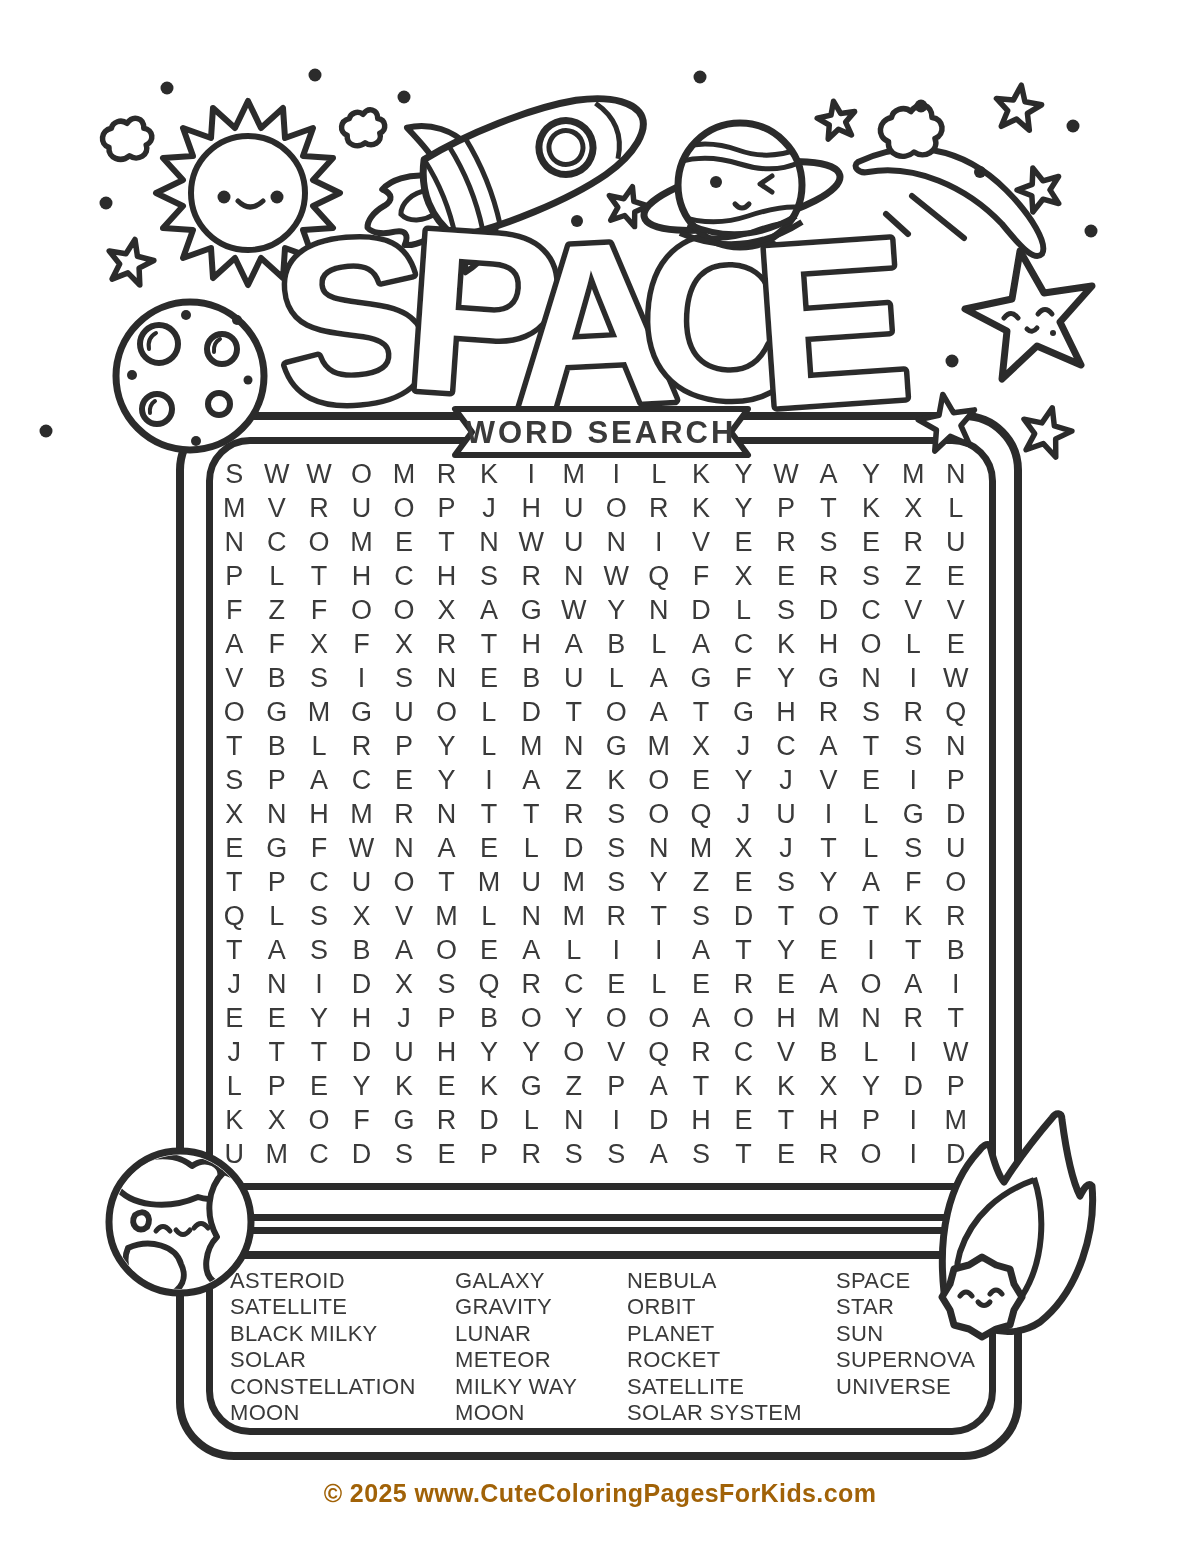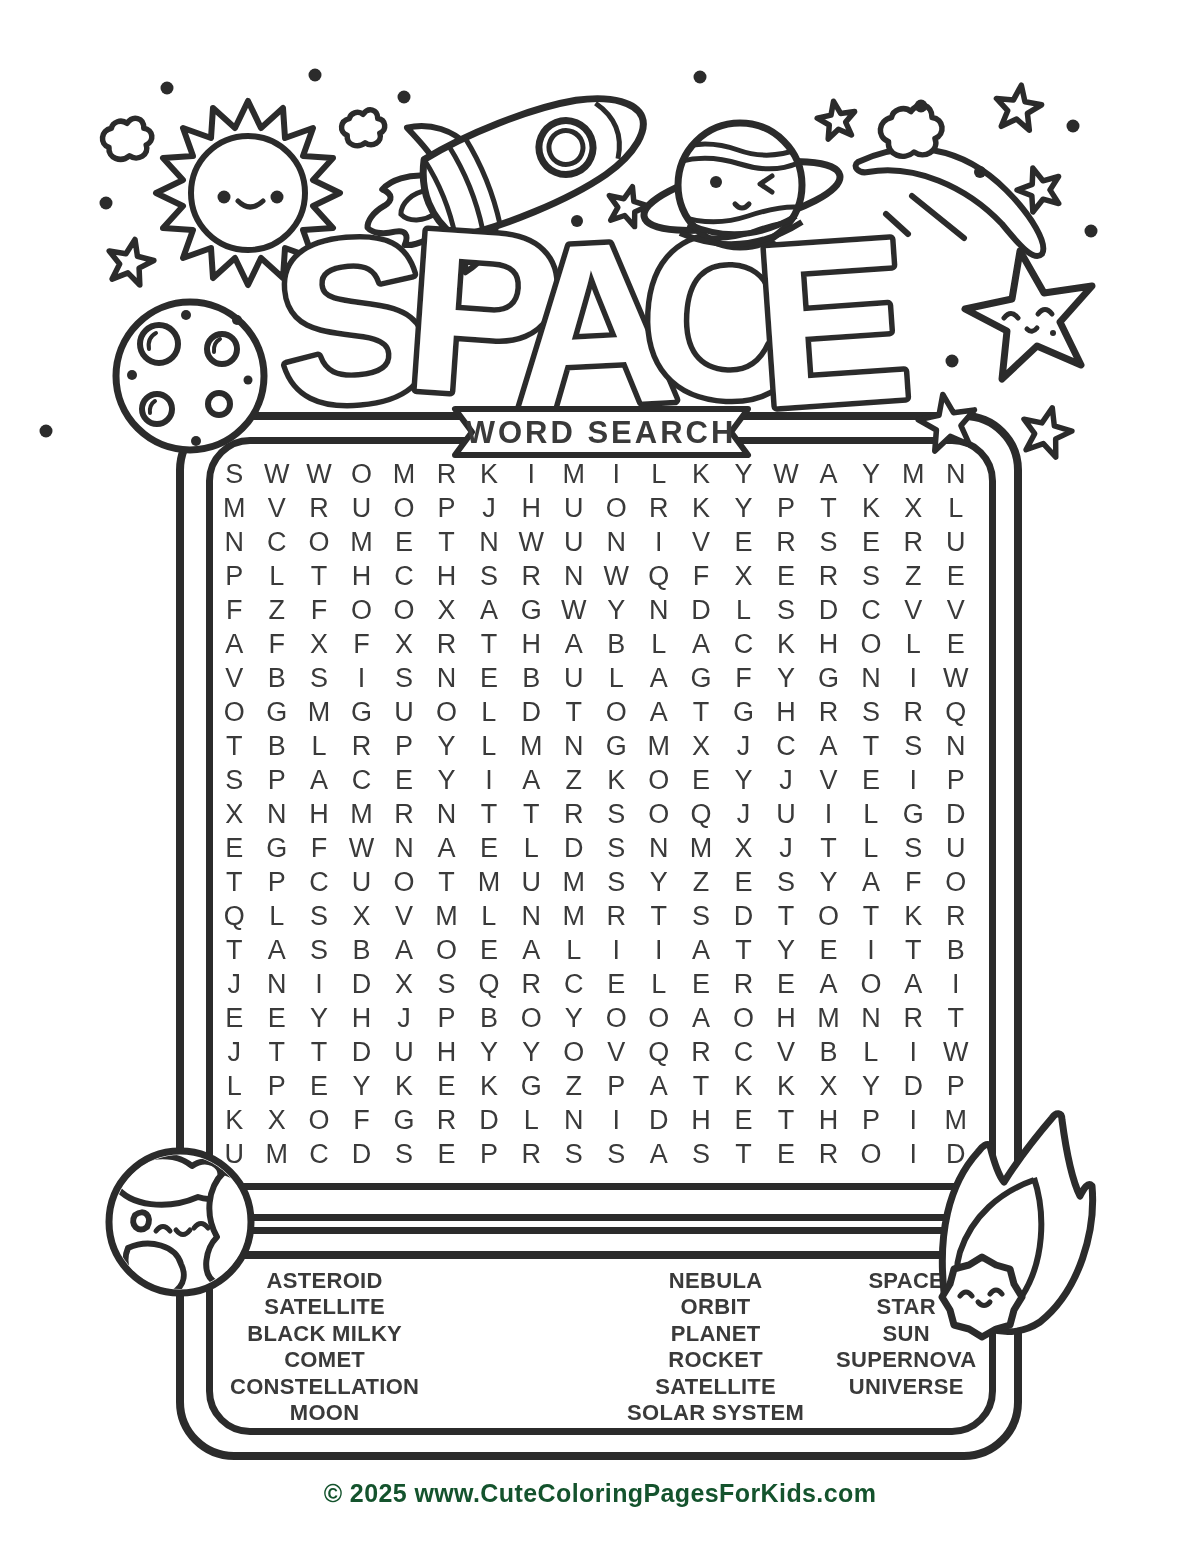--- a/index.html
+++ b/index.html
@@ -34,26 +34,26 @@
   }
   .words {
     position:absolute; left:206px; top:1268px; width:790px; height:162px;
   }
   .word-col { position:absolute; top:0; }
   .word-col.c1 { left:24px; }
   .word-col.c2 { left:249px; }
   .word-col.c3 { left:421px; }
   .word-col.c4 { left:630px; }
   .word-item {
-    font-size:22px; font-weight:700; color:#3a3a3a;
-    line-height:26.4px; letter-spacing:0.3px; white-space:nowrap;text-align:center;
+    font-size:22px; font-weight:400; color:#3a3a3a;
+    line-height:26.4px; letter-spacing:0.3px; white-space:nowrap;
   }
   .footer {
     position:absolute; left:0; right:0; top:1479px; text-align:center;
-    font-size:25px; font-weight:700; color:#14532d; letter-spacing:0.4px;
+    font-size:25px; font-weight:700; color:#a16207; letter-spacing:0.4px;
   }
   .deco-layer { position:absolute; left:0; top:0; pointer-events:none; }
   .ink   { stroke:#2b2b2b; fill:#ffffff; }
   .lnk   { stroke:#2b2b2b; fill:none; }
   .fink  { fill:#2b2b2b; stroke:none; }
   .title-letter {
     font-family:"Liberation Sans", sans-serif; font-weight:bold; font-size:230px;
     fill:#ffffff; stroke:#2b2b2b; stroke-width:11px; paint-order:stroke;
     stroke-linejoin:round; text-anchor:middle;
   }
@@ -455,22 +455,30 @@
       <span class="cell">I</span>
       <span class="cell">D</span>
     </div>
 
 
   <div class="words">
     <div class="word-col c1">
         <div class="word-item">ASTEROID</div>
         <div class="word-item">SATELLITE</div>
         <div class="word-item">BLACK MILKY</div>
-        <div class="word-item">COMET</div>
+        <div class="word-item">SOLAR</div>
         <div class="word-item">CONSTELLATION</div>
+        <div class="word-item">MOON</div>
+      </div>
+    <div class="word-col c2">
+        <div class="word-item">GALAXY</div>
+        <div class="word-item">GRAVITY</div>
+        <div class="word-item">LUNAR</div>
+        <div class="word-item">METEOR</div>
+        <div class="word-item">MILKY WAY</div>
         <div class="word-item">MOON</div>
       </div>
     <div class="word-col c3">
         <div class="word-item">NEBULA</div>
         <div class="word-item">ORBIT</div>
         <div class="word-item">PLANET</div>
         <div class="word-item">ROCKET</div>
         <div class="word-item">SATELLITE</div>
         <div class="word-item">SOLAR SYSTEM</div>
       </div>

